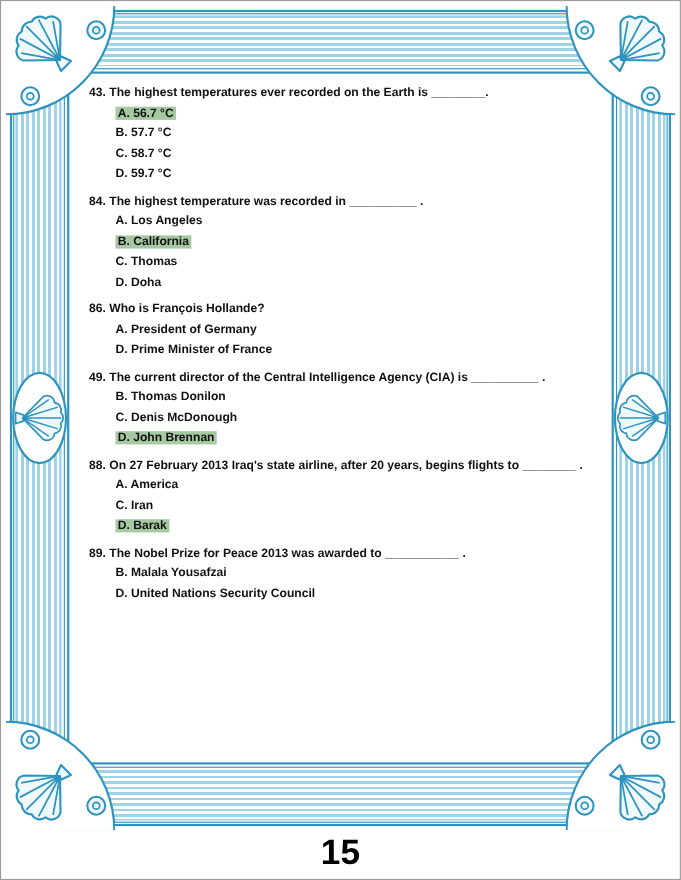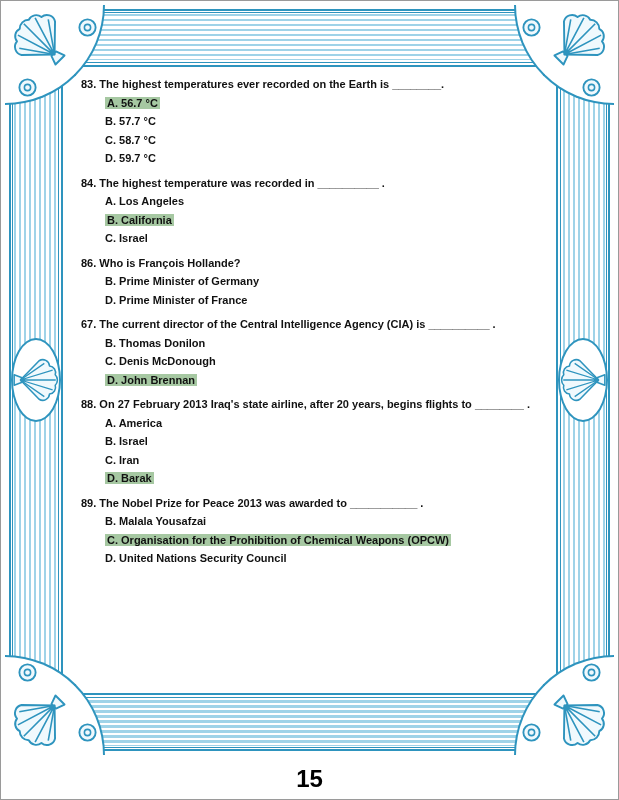--- a/index.html
+++ b/index.html
@@ -60,21 +60,21 @@
     padding:8px 0 0 16px; overflow:hidden;
     font-size:11px; font-weight:bold; color:#111; line-height:14.5px;
   }
   .q { margin:0 0 10px 0; }
   .q-head { margin:0 0 4px 0; }
   .opt { margin:4px;padding-left:20px; }
   .hl { background:#a6c8a2; padding:0 2px; }
 
   .page-number {
     position:absolute; left:0; right:0; bottom:6px; z-index:5;
-    text-align:center; font-size:24px; font-weight:bold; color:#000;
+    text-align:center; font-size:32px; font-weight:bold; color:#000;
   }
 </style>
 </head>
 <body>
 
 <svg width="0" height="0" style="position:absolute" aria-hidden="true">
   <defs>
     <g id="shell-def">
       <path d="M40 92 L60 92 L55 78 L45 78 Z" fill="#f0f9fd" stroke="#2e94be" stroke-width="3" stroke-linejoin="round"></path>
       <path d="M50 80 L13 44 A13 13 0 0 1 23 24 A13 13 0 0 1 40 13 A14 14 0 0 1 60 13 A13 13 0 0 1 77 24 A13 13 0 0 1 87 44 Z" fill="#f0f9fd" stroke="#2e94be" stroke-width="3" stroke-linejoin="round"></path>
@@ -151,60 +151,59 @@
     </div>
     <div class="mid m-right">
       <svg class="m-shell" viewBox="0 0 100 100">
           <use href="#shell-def"></use>
         </svg>
     </div>
 
     <div class="content">
 
       <section class="q">
-        <p class="q-head">83. The highest temperatures ever recorded on the Earth is ________.</p>
+        <p class="q-head">43. The highest temperatures ever recorded on the Earth is ________.</p>
         <p class="opt"><span class="opt-text hl">A. 56.7 °C</span></p>
         <p class="opt"><span class="opt-text">B. 57.7 °C</span></p>
         <p class="opt"><span class="opt-text">C. 58.7 °C</span></p>
         <p class="opt"><span class="opt-text">D. 59.7 °C</span></p>
       </section>
 
       <section class="q">
         <p class="q-head">84. The highest temperature was recorded in __________ .</p>
         <p class="opt"><span class="opt-text">A. Los Angeles</span></p>
         <p class="opt"><span class="opt-text hl">B. California</span></p>
-        <p class="opt"><span class="opt-text">C. Israel</span></p>
+        <p class="opt"><span class="opt-text">C. Thomas</span></p>
+        <p class="opt"><span class="opt-text">D. Doha</span></p>
       </section>
 
 
       <section class="q">
         <p class="q-head">86. Who is François Hollande?</p>
-        <p class="opt"><span class="opt-text">B. Prime Minister of Germany</span></p>
+        <p class="opt"><span class="opt-text">A. President of Germany</span></p>
         <p class="opt"><span class="opt-text">D. Prime Minister of France</span></p>
       </section>
 
       <section class="q">
-        <p class="q-head">67. The current director of the Central Intelligence Agency (CIA) is __________ .</p>
+        <p class="q-head">49. The current director of the Central Intelligence Agency (CIA) is __________ .</p>
         <p class="opt"><span class="opt-text">B. Thomas Donilon</span></p>
         <p class="opt"><span class="opt-text">C. Denis McDonough</span></p>
         <p class="opt"><span class="opt-text hl">D. John Brennan</span></p>
       </section>
 
       <section class="q">
         <p class="q-head">88. On 27 February 2013 Iraq's state airline, after 20 years, begins flights to ________ .</p>
         <p class="opt"><span class="opt-text">A. America</span></p>
-        <p class="opt"><span class="opt-text">B. Israel</span></p>
         <p class="opt"><span class="opt-text">C. Iran</span></p>
         <p class="opt"><span class="opt-text hl">D. Barak</span></p>
       </section>
 
       <section class="q">
         <p class="q-head">89. The Nobel Prize for Peace 2013 was awarded to ___________ .</p>
         <p class="opt"><span class="opt-text">B. Malala Yousafzai</span></p>
-        <p class="opt"><span class="opt-text hl">C. Organisation for the Prohibition of Chemical Weapons (OPCW)</span></p>
         <p class="opt"><span class="opt-text">D. United Nations Security Council</span></p>
       </section>
 
     </div>
   </div>
 
   <div class="page-number">15</div>
 </div>
 
 </body></html>

